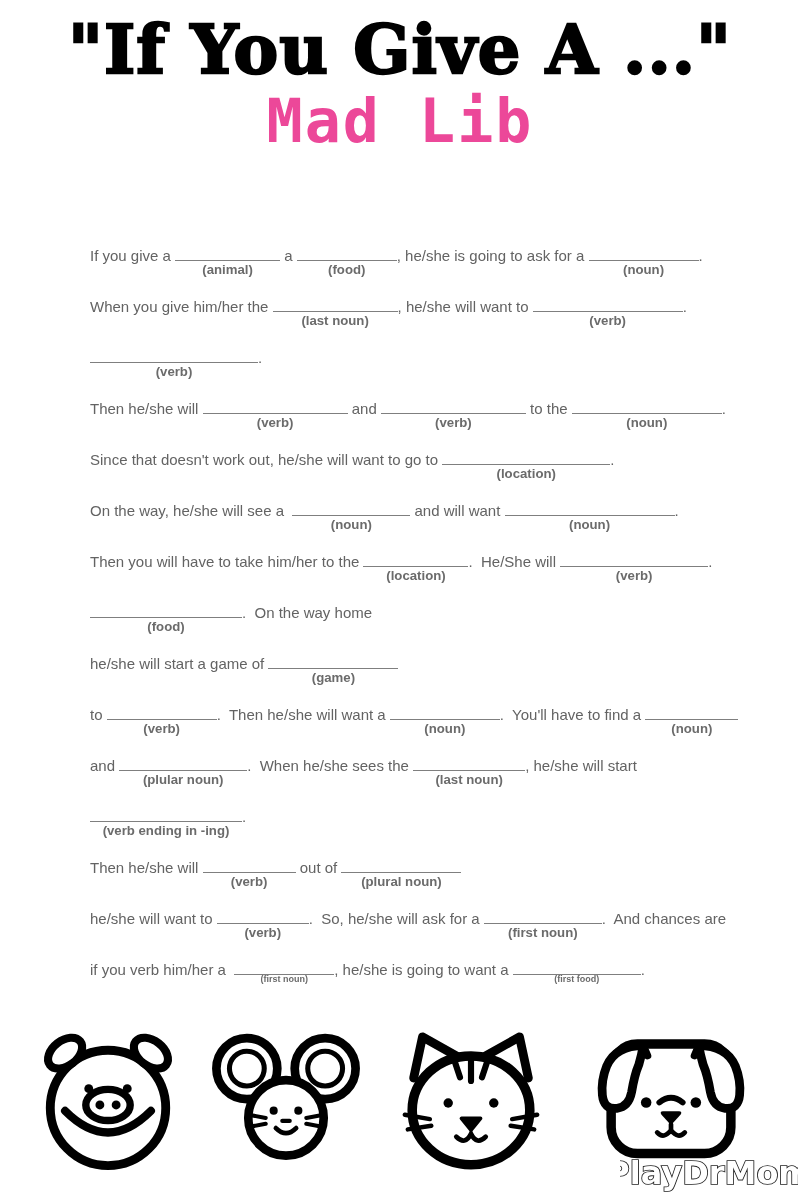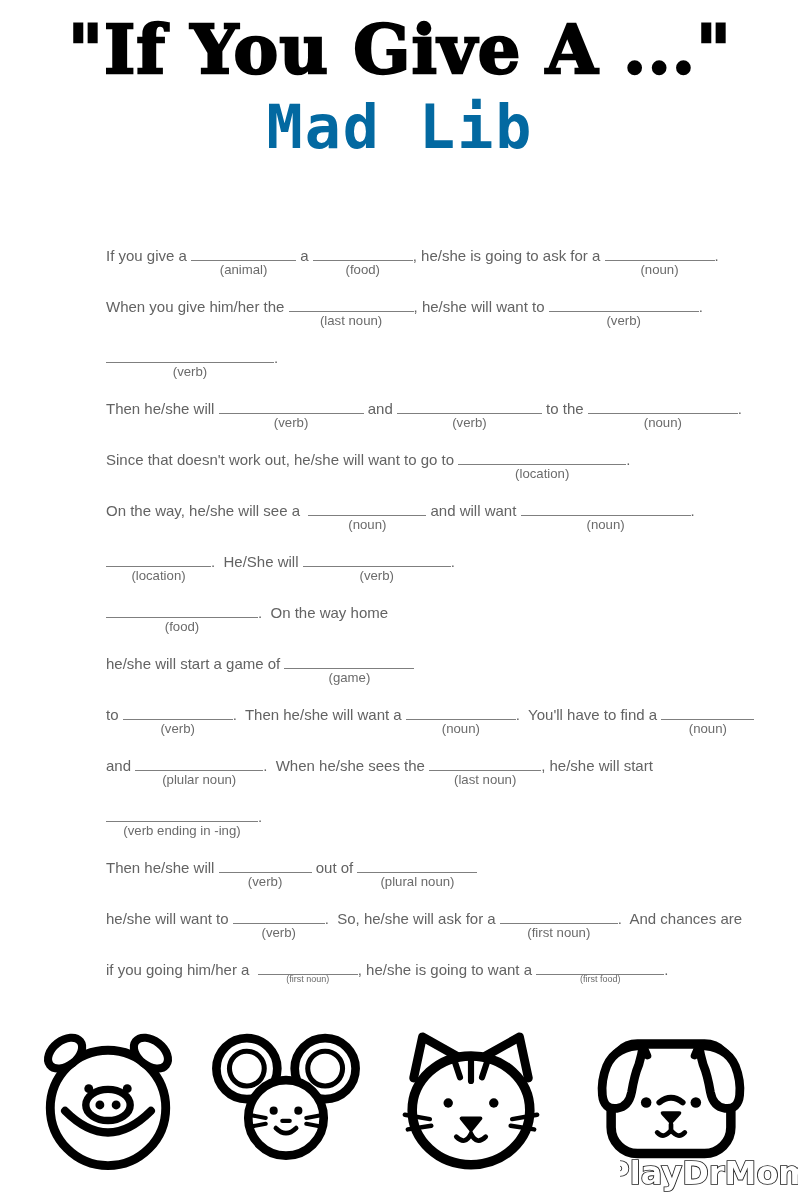--- a/index.html
+++ b/index.html
@@ -18,35 +18,34 @@
     font-family: "DejaVu Serif", serif;
     font-weight: bold;
     font-size: 67px;
     line-height: 1.0;
     color: #000;
     -webkit-text-stroke: 2.3px #000;
     letter-spacing: 1px;
     white-space: nowrap;
   }
   .subtitle {
-    margin: 14px 0 0 0;
+    margin: 8px 0 0 0;
     text-align: center;
     font-family: "DejaVu Sans Mono", "Liberation Mono", monospace;
     font-weight: bold;
     font-size: 60px;
     line-height: 1.0;
-    color: #0369a1;
+    color: #ec4899;
     letter-spacing: 2px;
   }
   
   .madlib {
     position: absolute;
     left: 90px; top: 247px;
     width: 672px;
-    margin-left: 16px;
   }
   .line {
     position: relative;
     height: 18px;
     margin-bottom: 33px;
     white-space: pre;
     font-size: 15px;
     color: #636363;
   }
   .seg-text { white-space: pre; }
@@ -56,20 +55,21 @@
     border-bottom: 1.4px solid #7f7f7f;
     position: relative;
   }
   .blank-label {
     position: absolute;
     top: 15px; left: 50%;
     transform: translateX(-50%);
     font-size: 13.2px;
     color: #6b6b6b;
     white-space: nowrap;
+    font-weight: bold;
   }
   .blank.small .blank-label { font-size: 9px; top: 13px; }
   
   .animals {
     position: absolute;
     top: 1028px; left: 34px;
     width: 732px;
     display: flex;
     justify-content: space-between;
     align-items: flex-start;
@@ -87,29 +87,29 @@
   <h2 class="subtitle">Mad Lib</h2>
 </header>
 
 <main class="madlib" id="madlib">
     <div class="line"><span class="seg-text">If you give a </span><span class="blank" style="width: 105px;"><span class="blank-label">(animal)</span></span><span class="seg-text"> a </span><span class="blank" style="width: 100px;"><span class="blank-label">(food)</span></span><span class="seg-text">, he/she is going to ask for a </span><span class="blank" style="width: 110px;"><span class="blank-label">(noun)</span></span><span class="seg-text">.</span></div>
     <div class="line"><span class="seg-text">When you give him/her the </span><span class="blank" style="width: 125px;"><span class="blank-label">(last noun)</span></span><span class="seg-text">, he/she will want to </span><span class="blank" style="width: 150px;"><span class="blank-label">(verb)</span></span><span class="seg-text">.</span></div>
     <div class="line"><span class="blank" style="width: 168px;"><span class="blank-label">(verb)</span></span><span class="seg-text">.</span></div>
     <div class="line"><span class="seg-text">Then he/she will </span><span class="blank" style="width: 145px;"><span class="blank-label">(verb)</span></span><span class="seg-text"> and </span><span class="blank" style="width: 145px;"><span class="blank-label">(verb)</span></span><span class="seg-text"> to the </span><span class="blank" style="width: 150px;"><span class="blank-label">(noun)</span></span><span class="seg-text">.</span></div>
     <div class="line"><span class="seg-text">Since that doesn't work out, he/she will want to go to </span><span class="blank" style="width: 168px;"><span class="blank-label">(location)</span></span><span class="seg-text">.</span></div>
     <div class="line"><span class="seg-text">On the way, he/she will see a  </span><span class="blank" style="width: 118px;"><span class="blank-label">(noun)</span></span><span class="seg-text"> and will want </span><span class="blank" style="width: 170px;"><span class="blank-label">(noun)</span></span><span class="seg-text">.</span></div>
-    <div class="line"><span class="blank" style="width: 105px;"><span class="blank-label">(location)</span></span><span class="seg-text">.  He/She will </span><span class="blank" style="width: 148px;"><span class="blank-label">(verb)</span></span><span class="seg-text">.</span></div>
+    <div class="line"><span class="seg-text">Then you will have to take him/her to the </span><span class="blank" style="width: 105px;"><span class="blank-label">(location)</span></span><span class="seg-text">.  He/She will </span><span class="blank" style="width: 148px;"><span class="blank-label">(verb)</span></span><span class="seg-text">.</span></div>
     <div class="line"><span class="blank" style="width: 152px;"><span class="blank-label">(food)</span></span><span class="seg-text">.  On the way home</span></div>
     <div class="line"><span class="seg-text">he/she will start a game of </span><span class="blank" style="width: 130px; text-align: right;"><span class="blank-label">(game)</span></span></div>
     <div class="line"><span class="seg-text">to </span><span class="blank" style="width: 110px;"><span class="blank-label">(verb)</span></span><span class="seg-text">.  Then he/she will want a </span><span class="blank" style="width: 110px;"><span class="blank-label">(noun)</span></span><span class="seg-text">.  You'll have to find a </span><span class="blank" style="width: 93px;"><span class="blank-label">(noun)</span></span></div>
     <div class="line"><span class="seg-text">and </span><span class="blank" style="width: 128px;"><span class="blank-label">(plular noun)</span></span><span class="seg-text">.  When he/she sees the </span><span class="blank" style="width: 112px;"><span class="blank-label">(last noun)</span></span><span class="seg-text">, he/she will start</span></div>
     <div class="line"><span class="blank" style="width: 152px;"><span class="blank-label">(verb ending in -ing)</span></span><span class="seg-text">.</span></div>
     <div class="line"><span class="seg-text">Then he/she will </span><span class="blank" style="width: 93px;"><span class="blank-label">(verb)</span></span><span class="seg-text"> out of </span><span class="blank" style="width: 120px;"><span class="blank-label">(plural noun)</span></span></div>
     <div class="line"><span class="seg-text">he/she will want to </span><span class="blank" style="width: 92px;"><span class="blank-label">(verb)</span></span><span class="seg-text">.  So, he/she will ask for a </span><span class="blank" style="width: 118px;"><span class="blank-label">(first noun)</span></span><span class="seg-text">.  And chances are</span></div>
-    <div class="line"><span class="seg-text">if you going him/her a  </span><span class="blank small" style="width: 100px;"><span class="blank-label">(first noun)</span></span><span class="seg-text">, he/she is going to want a </span><span class="blank small" style="width: 128px;"><span class="blank-label">(first food)</span></span><span class="seg-text">.</span></div>
+    <div class="line"><span class="seg-text">if you verb him/her a  </span><span class="blank small" style="width: 100px;"><span class="blank-label">(first noun)</span></span><span class="seg-text">, he/she is going to want a </span><span class="blank small" style="width: 128px;"><span class="blank-label">(first food)</span></span><span class="seg-text">.</span></div>
   </main>
 
 <div class="animals">
 
   <svg width="148" height="148" viewBox="0 0 100 100">
     <circle cx="50" cy="54" r="39" fill="#fff" stroke="#000" stroke-width="6"></circle>
     <ellipse cx="21" cy="17" rx="13" ry="8.5" transform="rotate(-38 21 17)" fill="#fff" stroke="#000" stroke-width="5.5"></ellipse>
     <ellipse cx="79" cy="17" rx="13" ry="8.5" transform="rotate(38 79 17)" fill="#fff" stroke="#000" stroke-width="5.5"></ellipse>
     <circle cx="37" cy="41" r="3" fill="#000"></circle>
     <circle cx="63" cy="41" r="3" fill="#000"></circle>

